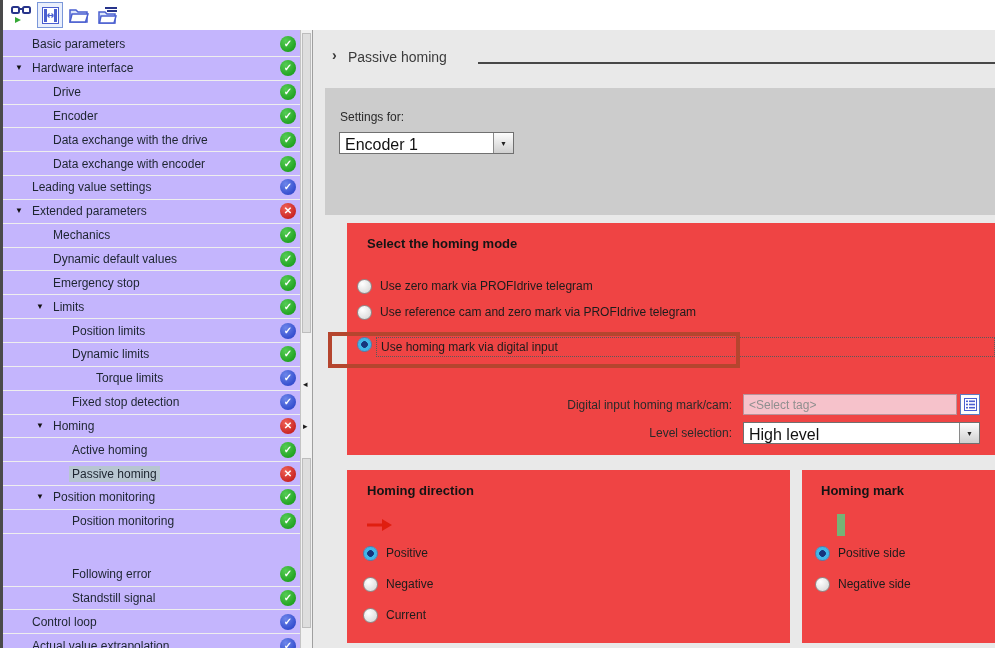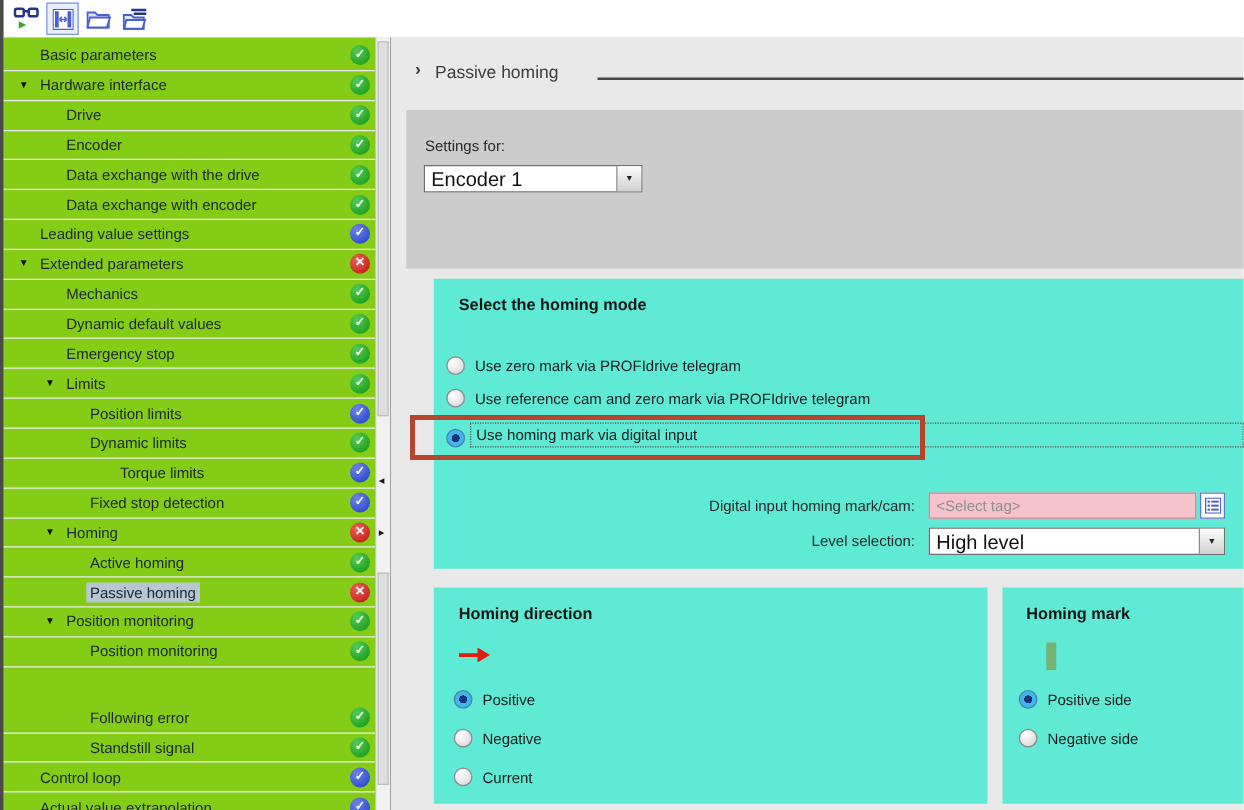--- a/index.html
+++ b/index.html
@@ -14,21 +14,21 @@
   
   #toolbar{
     position:absolute;left:3px;top:0;right:0;height:30px;background:#ffffff;
     border-bottom:1px solid #d6d6d6;display:flex;align-items:center;padding-left:5px;gap:3px;
   }
   .tb-icon{width:24px;height:24px;display:flex;align-items:center;justify-content:center;border:1px solid transparent;}
   .tb-icon.selected{border:1px solid #7a97d9;background:#e9effc;}
 
   
   #tree{
-    position:absolute;left:3px;top:30px;width:297px;height:618px;background:#84cc16;
+    position:absolute;left:3px;top:30px;width:297px;height:618px;background:#c4b5fd;
     padding-top:3px;box-sizing:border-box;
   }
   .tree-row{
     height:23.85px;box-sizing:border-box;display:flex;align-items:center;
     border-bottom:1px solid #eeeeee;padding-right:4px;cursor:default;
   }
   .expander{width:14px;font-size:8px;color:#111;flex:0 0 14px;line-height:1;}
   .tree-label{font-size:12px;color:#1d2530;white-space:nowrap;padding:1px 3px;}
   .tree-label.selected{background:#b7c6d1;}
   .status-icon{
@@ -50,21 +50,21 @@
   .splitter-arrow{position:absolute;left:2px;font-size:9px;color:#1a1a1a;line-height:1;cursor:pointer;}
   #splitter-left{top:350px;}
   #splitter-right{top:392px;}
 
   
   #main{position:absolute;left:313px;top:30px;width:682px;height:618px;background:#e9e9e9;}
   #chevron{position:absolute;left:19px;top:17px;font-size:14px;font-weight:bold;color:#3a3a3a;}
   #page-title{position:absolute;left:35px;top:19px;font-size:14px;color:#3c3c3c;}
   #title-rule{position:absolute;left:165px;top:32px;right:0;height:2px;background:#474747;}
 
-  .panel{position:absolute;background:#5eead4;}
+  .panel{position:absolute;background:#ef4444;}
   #panel-settings{left:12px;top:58px;right:0;height:127px;background:#cccccc;}
   #panel-mode{left:34px;top:193px;right:0;height:232px;}
   #panel-direction{left:34px;top:440px;width:443px;height:173px;}
   #panel-mark{left:489px;top:440px;right:0;height:173px;}
 
   .field-label{font-size:12px;color:#2a2a2a;}
   .group-heading{font-size:13px;font-weight:bold;color:#141414;}
 
   #settings-label{position:absolute;left:15px;top:22px;}
   #settings-combo{position:absolute;left:14px;top:44px;width:175px;height:22px;}
@@ -77,21 +77,21 @@
     width:19px;flex:0 0 19px;background:linear-gradient(#fdfdfd,#cfcfcf);
     border-left:1px solid #8a8a8a;display:flex;align-items:center;justify-content:center;
     font-size:7px;color:#222;cursor:pointer;
   }
 
   #mode-heading{position:absolute;left:20px;top:13px;}
   #mode-options{position:absolute;left:10px;top:56px;right:0;}
   #mode-options .radio-row:nth-child(1){margin-bottom:5px;}
   #mode-options .radio-row:nth-child(2){margin-bottom:11px;}
 
-  .radio-row{display:flex;align-items:flex-end;height:21px;}
+  .radio-row{display:flex;align-items:flex-start;height:21px;}
   .radio{
     width:15px;height:15px;border-radius:50%;flex:0 0 15px;margin-right:8px;box-sizing:border-box;
     background:radial-gradient(circle at 35% 30%,#ffffff,#d2d2d2);border:1px solid #8c8c8c;
   }
   .radio.on{
     background:radial-gradient(circle,#16357d 0 34%,#41b6e8 36% 72%,#cfeaf8 74%);
     border:1px solid #4a7fae;
   }
   .radio-label{font-size:12px;color:#1c1c1c;white-space:nowrap;}
   .radio-label.focused{flex:1;border:1px dotted #5a5a5a;padding:2px 4px;margin-left:-4px;}

